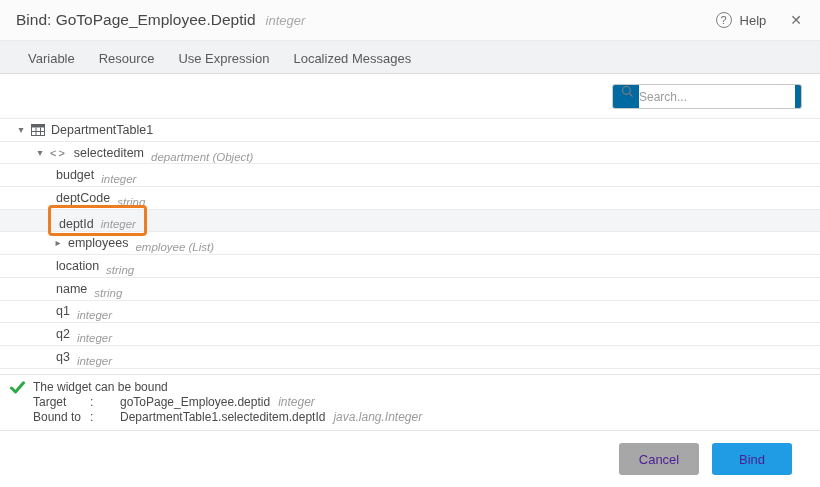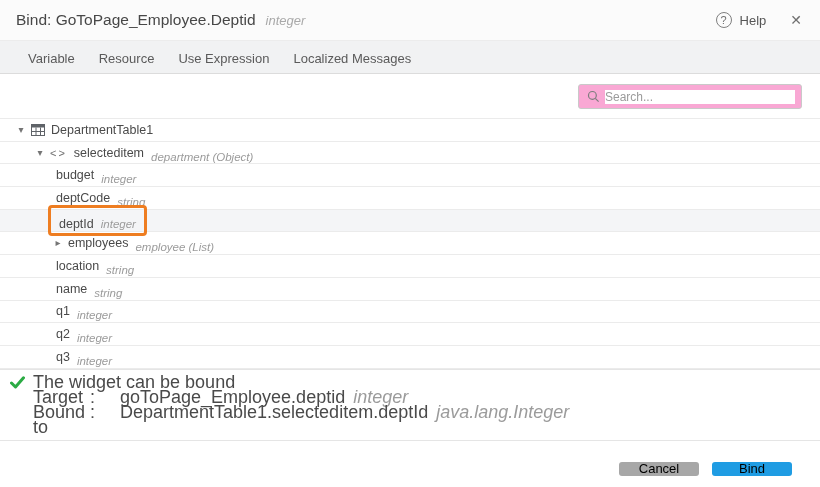--- a/index.html
+++ b/index.html
@@ -58,24 +58,24 @@
   }
   .annot {
     border: 3px solid #ee7d21; border-radius: 4px;
     padding: 2px 6px; margin: -2px -6px;
   }
 
   
   .content { flex: 1 1 auto; display: flex; flex-direction: column; background: #fff; position: relative; }
   .search-box {
     position: absolute; top: 10px; right: 18px;
-    width: 224px; height: 25px;
+    width: 190px; height: 25px;
     border: 1px solid #c9c9c9; border-radius: 3px;
-    display: flex; align-items: center;
-    padding: 0 6px 0 8px; background: #f9a8d4;
+    display: flex; 
+    padding: 0 6px 0 8px; background: #0369a1;
   }
   .search-box svg { flex: 0 0 auto; margin-right: 5px; }
   .search-input {
     border: none; outline: none; width: 100%;
     font-family: "Liberation Sans", sans-serif;
     font-size: 12px; color: #555;
   }
   .search-input::placeholder { color: #9b9b9b; }
 
   
@@ -102,42 +102,42 @@
     border: 3px solid #ee7d21; border-radius: 4px;
     padding: 2px 8px; margin-left: -8px; text-align: center;
   }
 
   
   .status {
     flex: 0 0 auto;
     border-top: 1px solid #e5e5e5;
     padding: 5px 0 5px 0;
     position: relative;
-    font-size: 18px;
+    font-size: 12px;
   }
   .check-icon { position: absolute; left: 10px; top: 6px; }
   .status-msg { margin-left: 33px; line-height: 15px; color: #4a4a4a; }
   .status-row { display: flex; margin-left: 33px; line-height: 15px; }
   .status-label { width: 57px; color: #4a4a4a; }
   .status-colon { width: 30px; color: #4a4a4a; }
   .status-value { color: #4a4a4a; }
   .status-type { font-style: italic; color: #9b9b9b; margin-left: 8px; }
 
   
   .footer {
     flex: 0 0 57px;
     border-top: 1px solid #e5e5e5;
     display: flex; align-items: center; justify-content: flex-end;
     gap: 13px; padding-right: 28px; background: #fff;
   }
   .btn {
-    min-width: 80px; height: 14px;
+    min-width: 80px; height: 32px;
     border: none; border-radius: 3px;
     font-family: "Liberation Sans", sans-serif;
-    font-size: 13px; color: #000000;
+    font-size: 13px; color: #4c1d95;
     display: inline-flex; align-items: center; justify-content: center;
     padding: 0 4px; cursor: pointer;
   }
   .btn-cancel { background: #a7a7a7; }
   .btn-bind { background: #1f9ce3; }
 </style>
 </head>
 <body>
 
 <div class="dialog">

